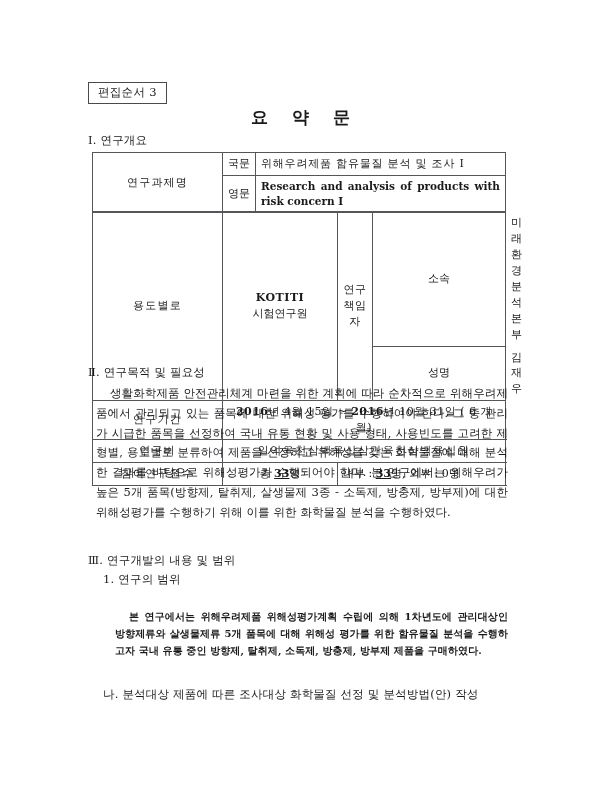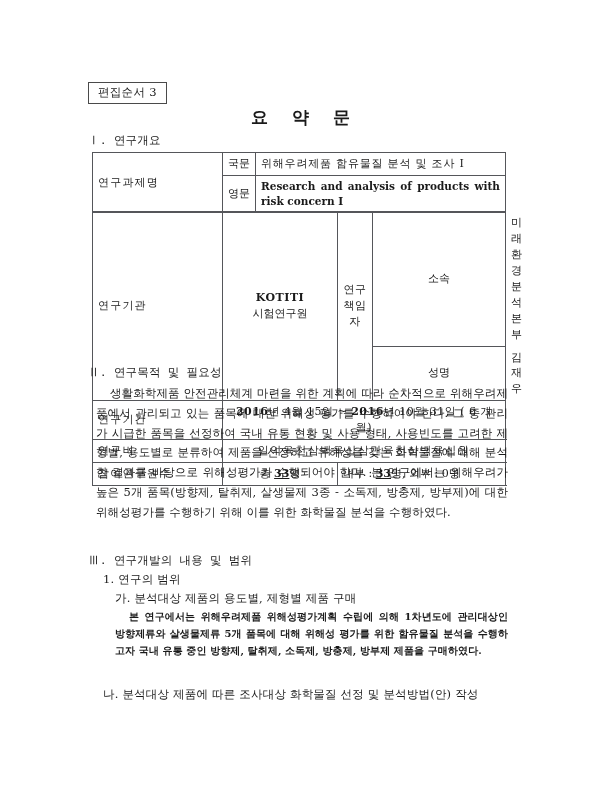--- a/index.html
+++ b/index.html
@@ -52,21 +52,20 @@
     letter-spacing: 9px;
     text-indent: 9px;
   }
 
   
   .sec-head {
     position: absolute;
     font-size: 11.5px;
     letter-spacing: 0.2px;
     white-space: nowrap;
-    font-family: Liberation Mono, monospace;
   }
   #sec1-head { left: 88px; top: 133px; }
   #sec2-head { left: 88px; top: 365px; }
   #sec3-head { left: 88px; top: 553px; }
 
   .sub-head {
     position: absolute;
     font-size: 11.5px;
     letter-spacing: 0.2px;
     white-space: nowrap;
@@ -85,21 +84,21 @@
     table-layout: fixed;
     font-size: 11px;
   }
   .info-table td {
     border: 1px solid #55565a;
     padding: 3px 5px;
     vertical-align: middle;
     line-height: 1.45;
   }
   .c-label {
-    text-align: left;
+    text-align: center;
     letter-spacing: 1.2px;
   }
   .c-center { text-align: center; }
   .c-left   { text-align: left; padding-left: 8px; }
   .c-just {
     text-align: justify;
     text-align-last: left;
     font-family: "DejaVu Serif", "Liberation Serif", serif;
     font-weight: bold;
     font-size: 10.5px;
@@ -183,21 +182,21 @@
 
   <table class="info-table" style="top:211px; border-top:none;">
     <colgroup>
       <col style="width:130px">
       <col style="width:115px">
       <col style="width:35px">
       <col style="width:133px">
     </colgroup>
     <tbody>
       <tr>
-        <td class="c-label" rowspan="2">연구기관</td>
+        <td class="c-label" rowspan="2">용도별로</td>
         <td class="org-name" rowspan="2">
           <span class="b">KOTITI</span><br>
           <span>시험연구원</span>
         </td>
         <td class="c-center" rowspan="2" style="width:82px; letter-spacing:0.5px;">연구책임자</td>
         <td class="c-center">소속</td>
         <td class="c-left">미래환경분석본부</td>
       </tr>
       <tr>
         <td class="c-center">성명</td>
@@ -226,17 +225,16 @@
         </td>
       </tr>
     </tbody>
   </table>
 
   <div class="sec-head" id="sec2-head">Ⅱ. 연구목적 및 필요성</div>
   <div class="para" id="para2">생활화학제품 안전관리체계 마련을 위한 계획에 따라 순차적으로 위해우려제품에서 관리되고 있는 품목에 대한 위해성 평가를 수행하여야 한다. 그 중 관리가 시급한 품목을 선정하여 국내 유통 현황 및 사용 형태, 사용빈도를 고려한 제형별, 용도별로 분류하여 제품을 선정하고 유해성을 갖는 화학물질에 대해 분석한 결과를 바탕으로 위해성평가가 수행되어야 한다. 본 연구에서는 위해우려가 높은 5개 품목(방향제, 탈취제, 살생물제 3종 - 소독제, 방충제, 방부제)에 대한 위해성평가를 수행하기 위해 이를 위한 화학물질 분석을 수행하였다.</div>
 
   <div class="sec-head" id="sec3-head">Ⅲ. 연구개발의 내용 및 범위</div>
   <div class="sub-head" id="sec3-sub1">1. 연구의 범위</div>
-  <div class="sub-head" id="sec3-sub1a">가. 분석대상 제품의 용도별, 제형별 제품 구매</div>
   <div class="para" id="para3">본 연구에서는 위해우려제품 위해성평가계획 수립에 의해 1차년도에 관리대상인 방향제류와 살생물제류 5개 품목에 대해 위해성 평가를 위한 함유물질 분석을 수행하고자 국내 유통 중인 방향제, 탈취제, 소독제, 방충제, 방부제 제품을 구매하였다.</div>
   <div class="sub-head" id="sec3-sub1b">나. 분석대상 제품에 따른 조사대상 화학물질 선정 및 분석방법(안) 작성</div>
 
 </div>
 
 </body></html>

